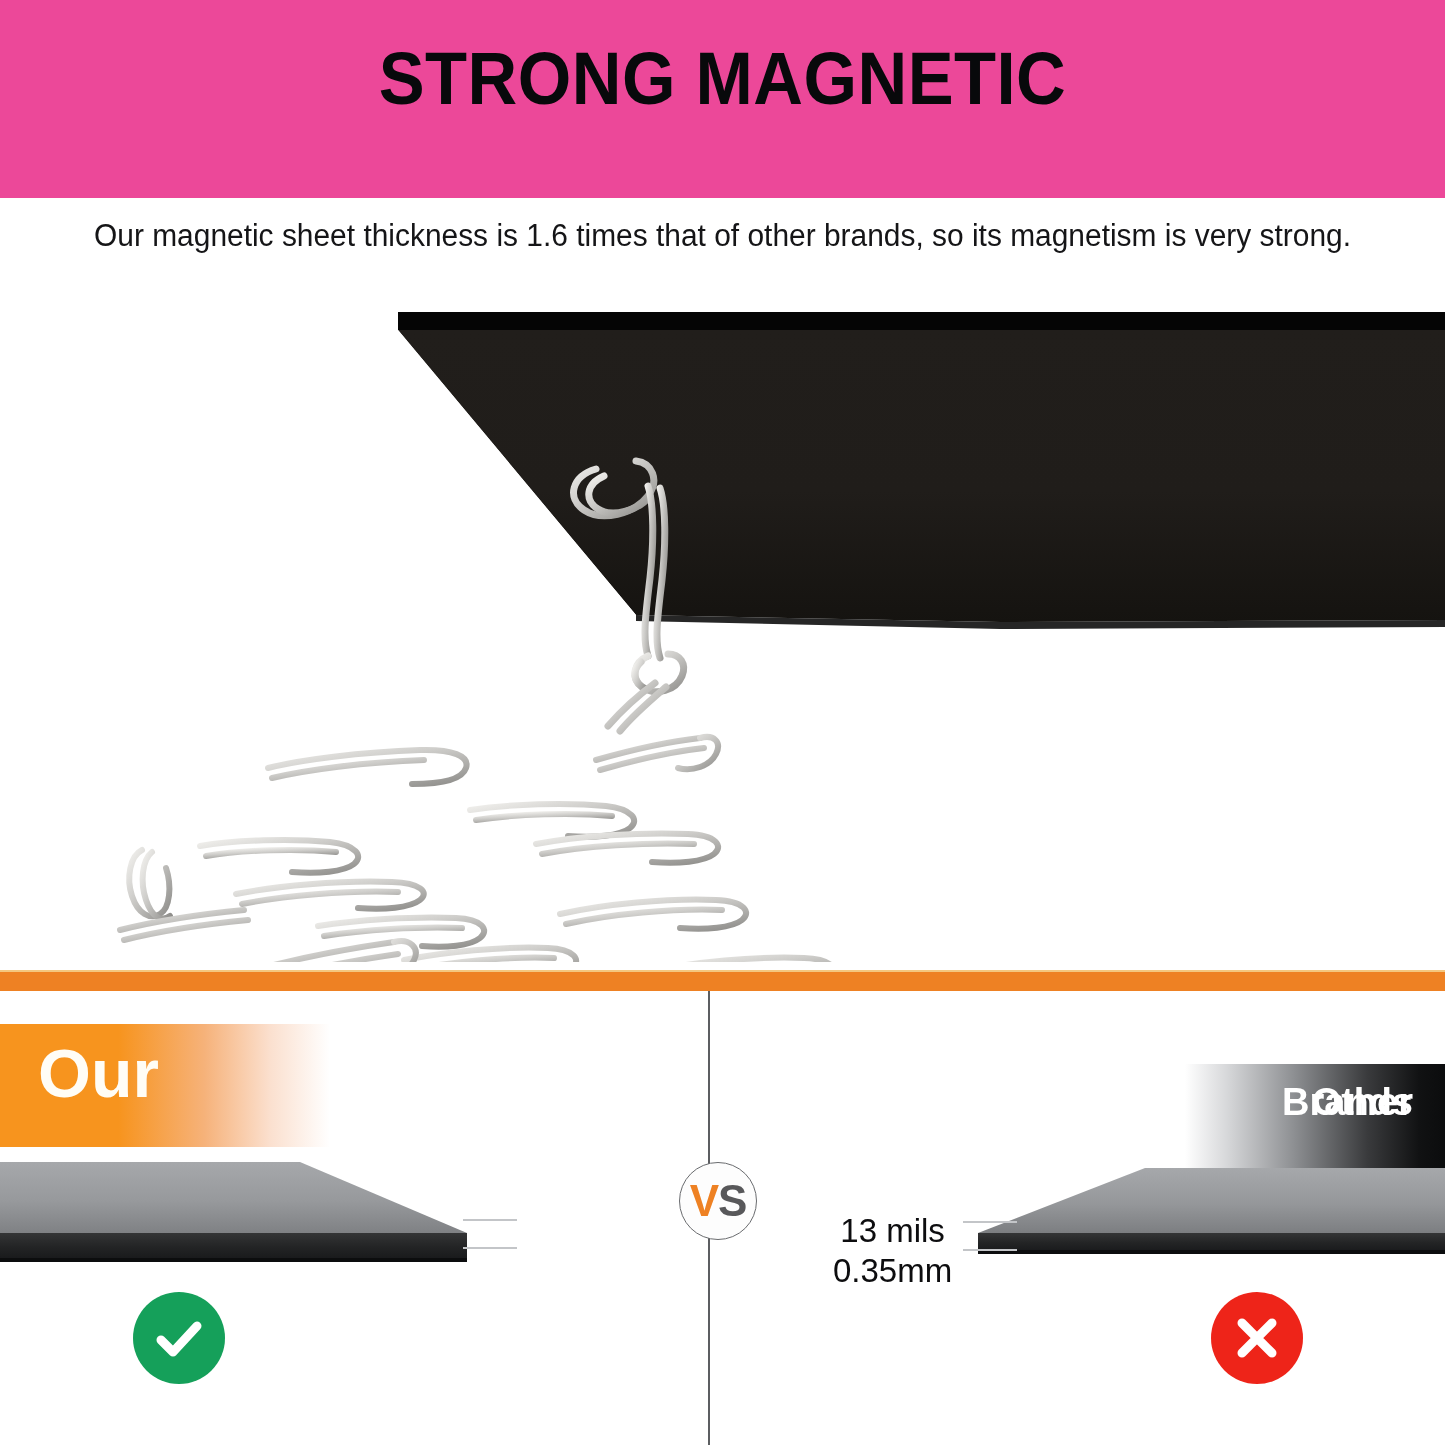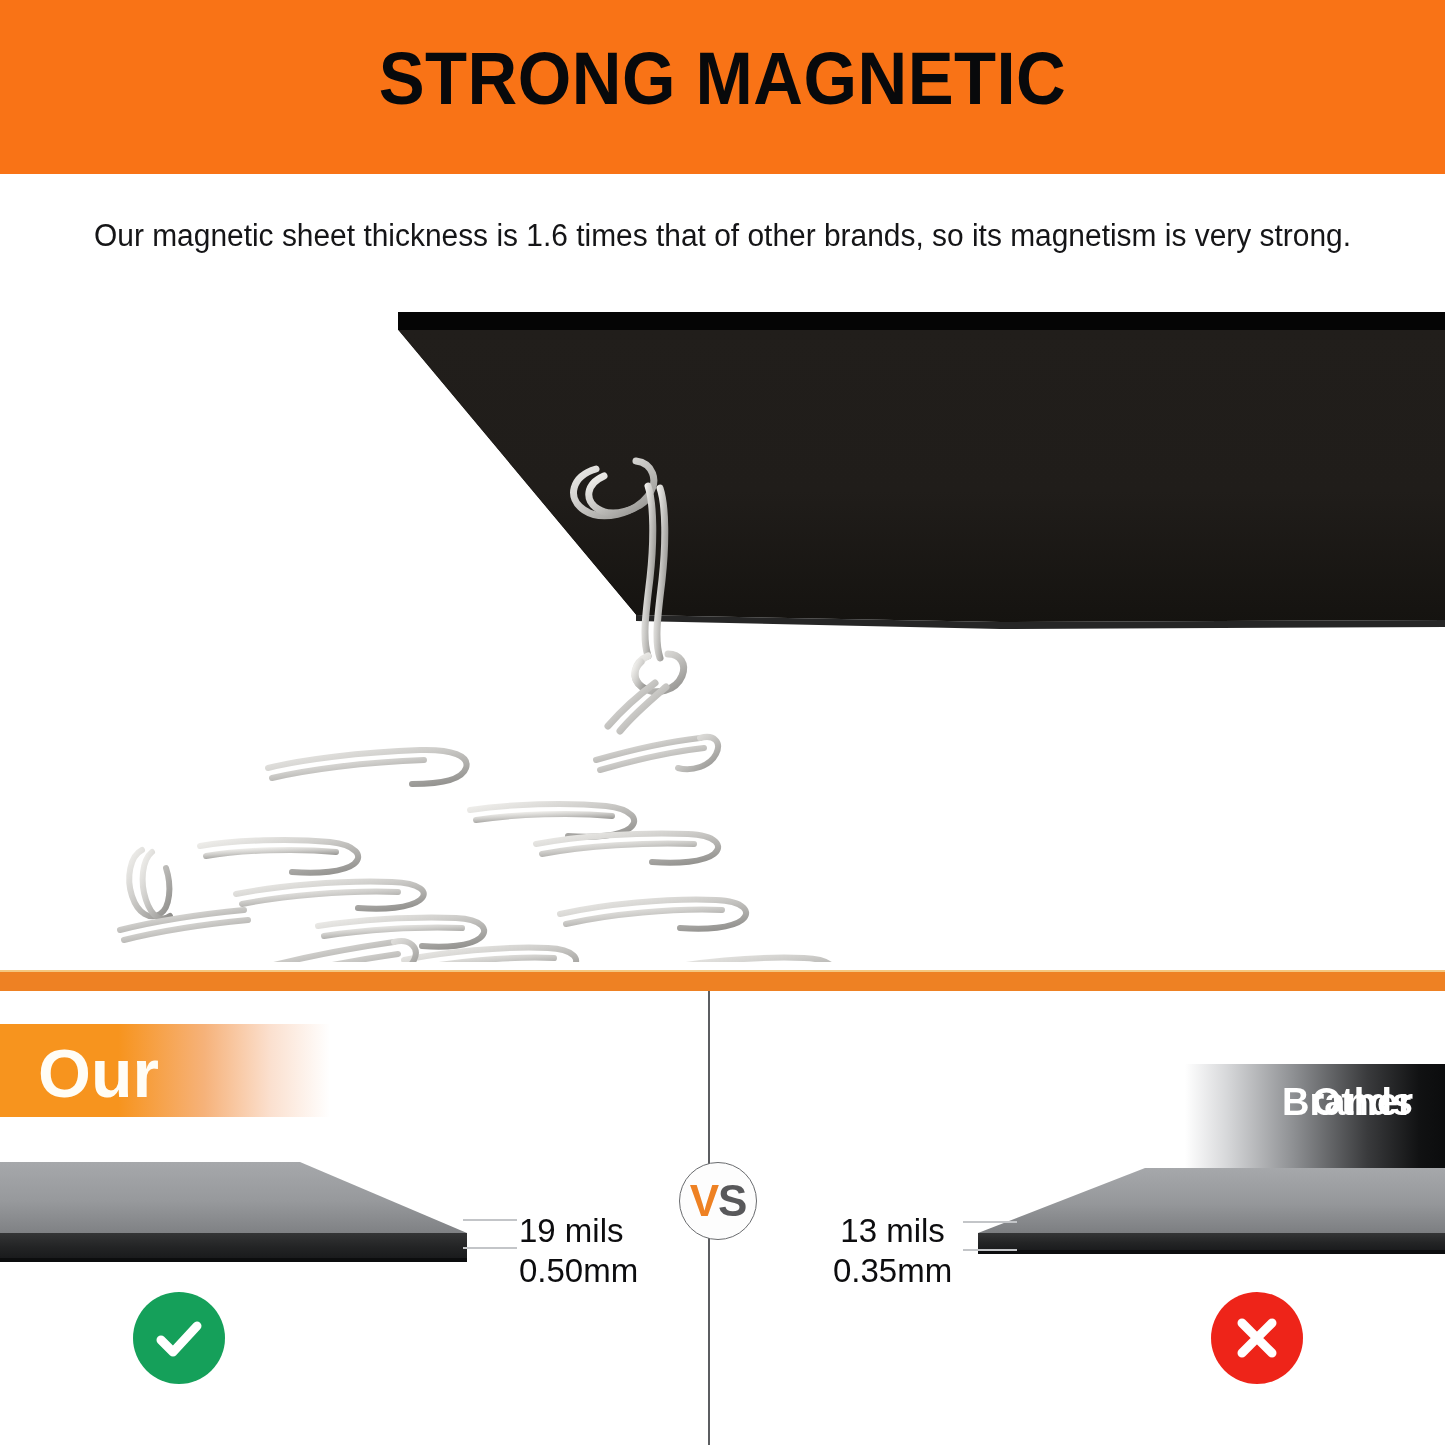--- a/index.html
+++ b/index.html
@@ -17,22 +17,22 @@
     background: #ffffff;
     overflow: hidden;
   }
 
   
   .banner {
     position: absolute;
     left: 0;
     top: 0;
     width: 1445px;
-    height: 174px;
-    background: #f97316;
+    height: 198px;
+    background: #ec4899;
   }
   .banner-title {
     position: absolute;
     left: 0;
     top: 36px;
     width: 1445px;
     text-align: center;
     font-family: "Liberation Sans Narrow", "Liberation Sans", sans-serif;
     font-weight: bold;
     font-size: 74px;
@@ -118,21 +118,21 @@
   }
   .vs-v { color: #ee8123; }
   .vs-s { color: #58585a; }
 
   
   .label-our {
     position: absolute;
     left: 0;
     top: 1024px;
     width: 330px;
-    height: 93px;
+    height: 123px;
     background: linear-gradient(to right, #f7941e 0%, #f7941e 36%, #f6b27a 62%, #fbe0cf 82%, #ffffff 100%);
   }
   .label-our span {
     position: absolute;
     left: 38px;
     top: 13px;
     font-weight: bold;
     font-size: 68px;
     line-height: 72px;
     color: #fffdf6;
@@ -325,24 +325,20 @@
       <path d="M0,14 L308,14 L475,85 L0,85 Z" fill="url(#leftTop)"></path>
       <rect x="0" y="85" width="475" height="28" fill="url(#leftEdge)"></rect>
       <rect x="0" y="110" width="475" height="4" fill="#0c0d0e"></rect>
     </svg>
   </div>
 
   <div class="dim-ticks ticks-left">
     <i class="t1"></i>
       <i class="t2"></i>
   </div>
-  <div class="dim dim-left">
-    <div>19 mils</div>
-    <div>0.50mm</div>
-  </div>
 
   <div class="slab slab-right">
     <svg width="470" height="120" viewBox="0 0 470 120">
       <defs>
         <linearGradient id="rightTop" x1="0" y1="0" x2="0" y2="1">
           <stop offset="0" stop-color="#a6a8ab"></stop>
           <stop offset="0.55" stop-color="#95979a"></stop>
           <stop offset="1" stop-color="#7c7e81"></stop>
         </linearGradient>
         <linearGradient id="rightEdge" x1="0" y1="0" x2="0" y2="1">

